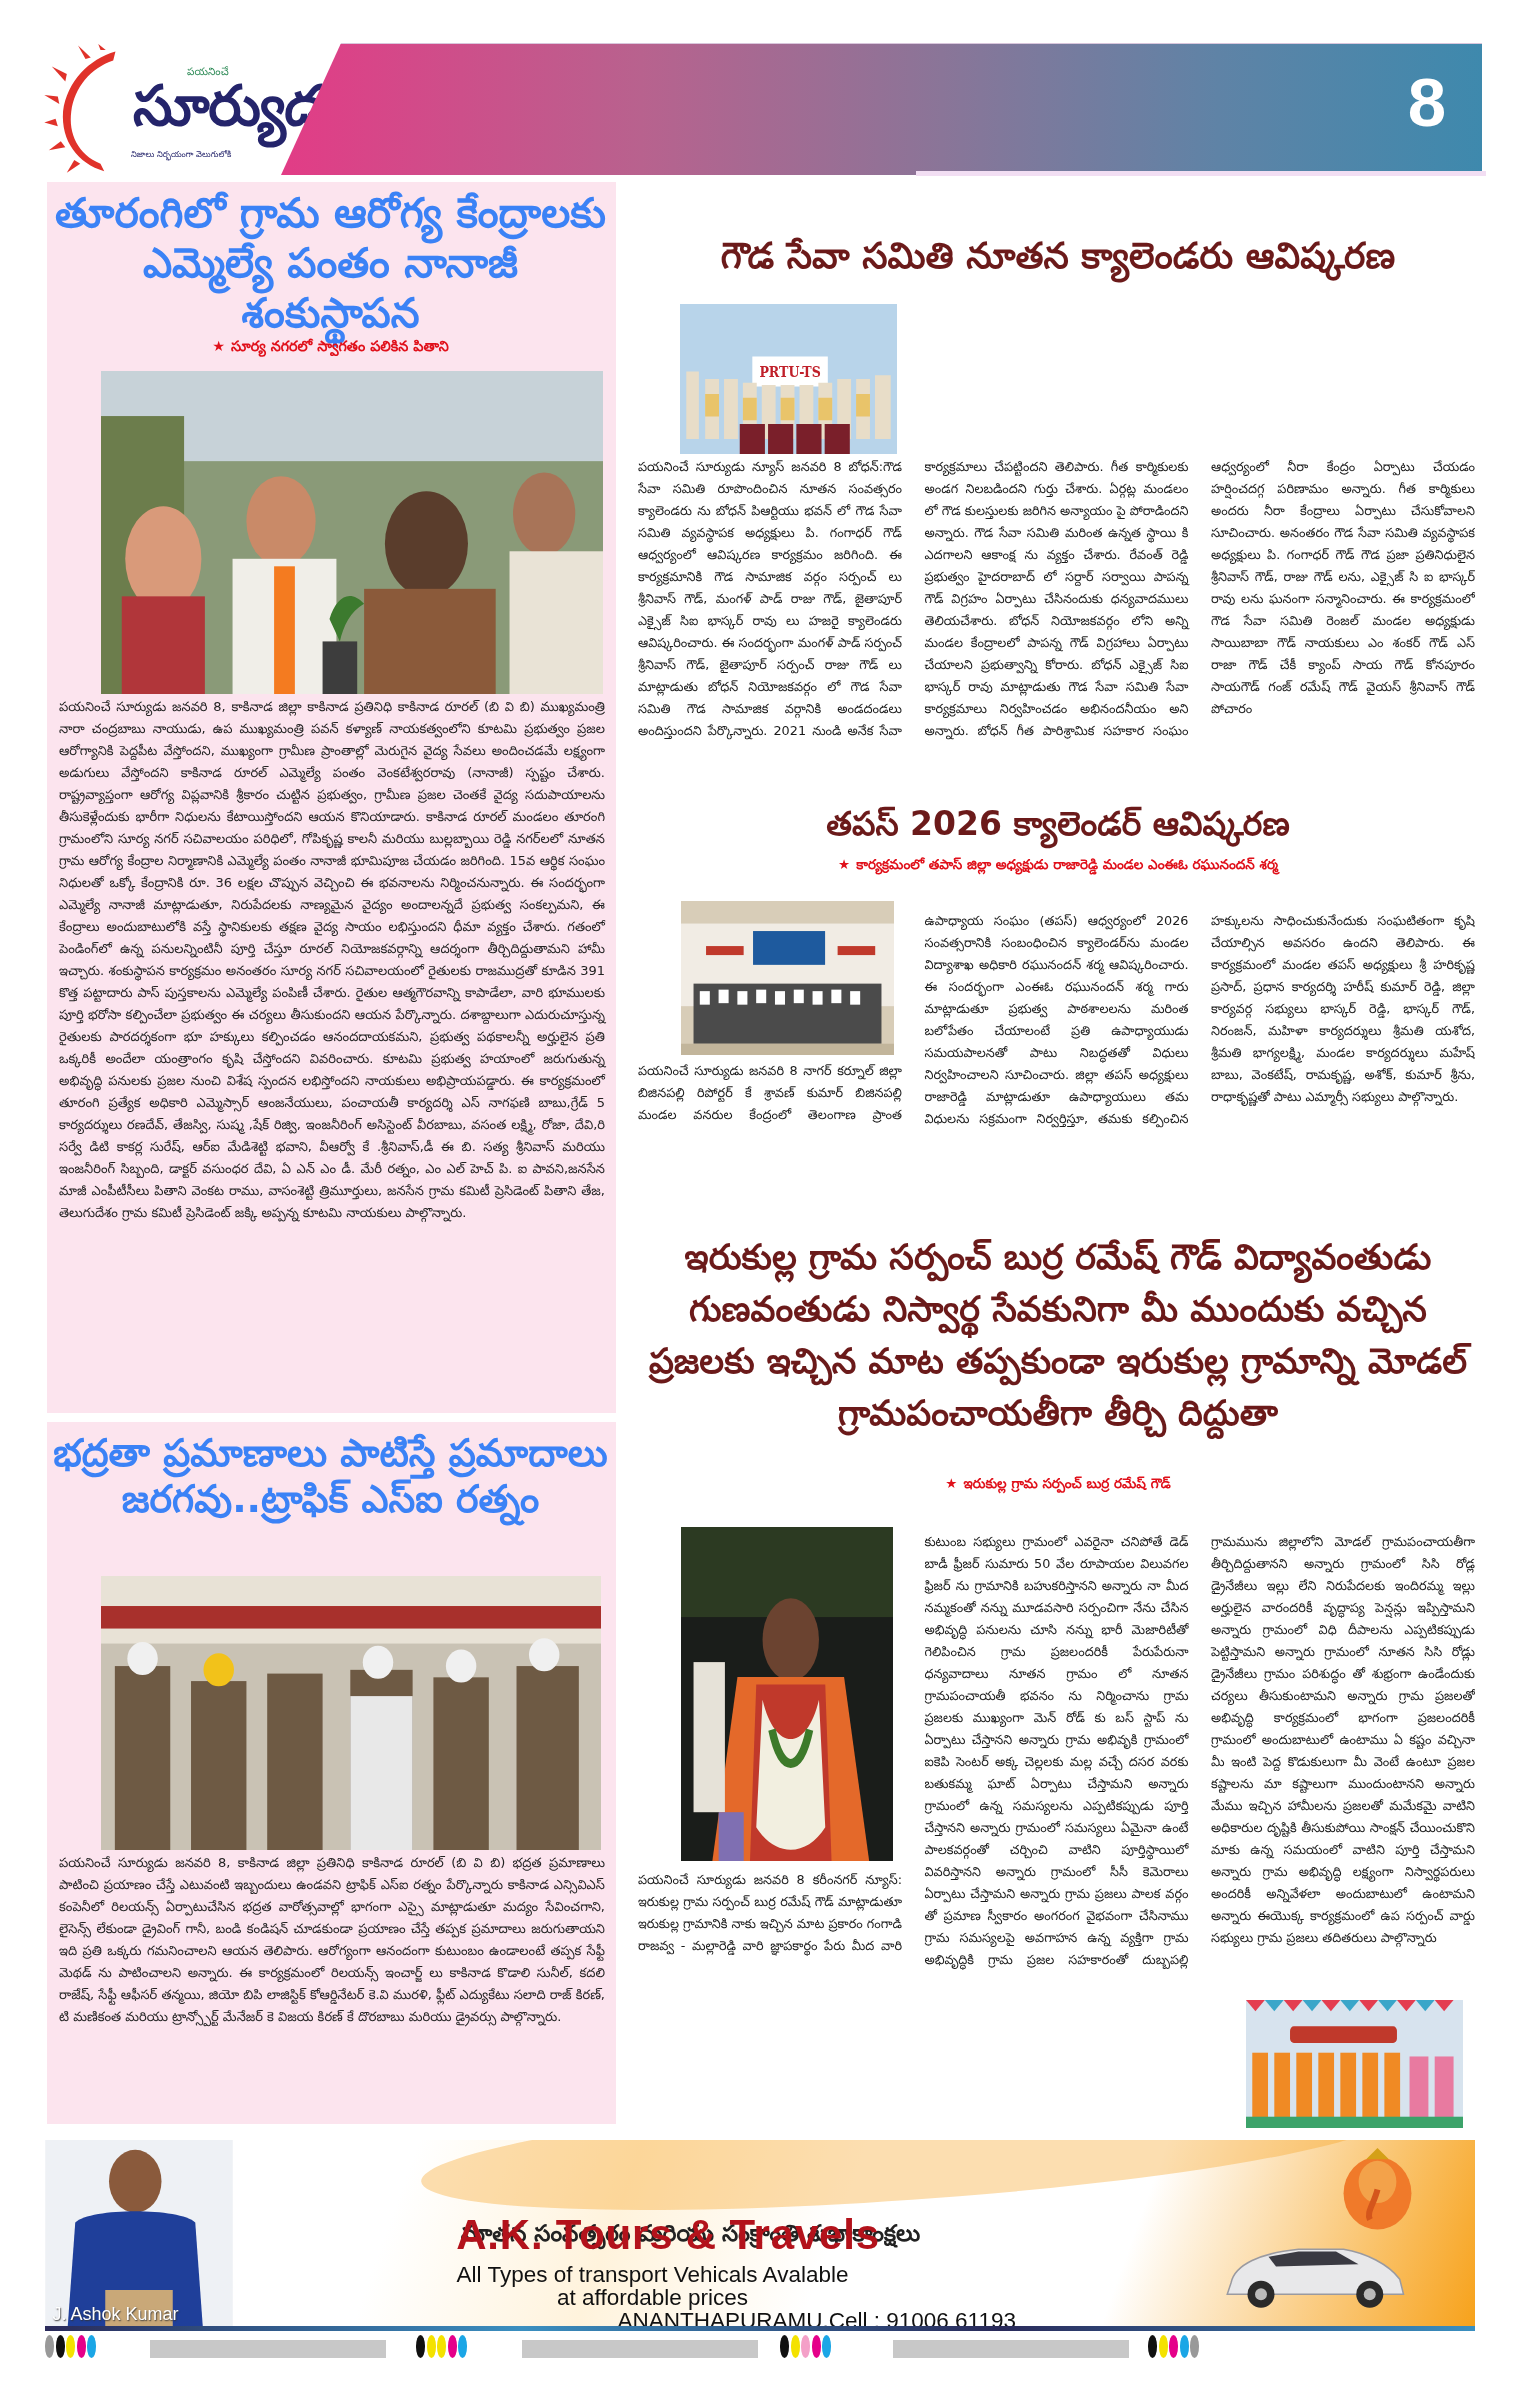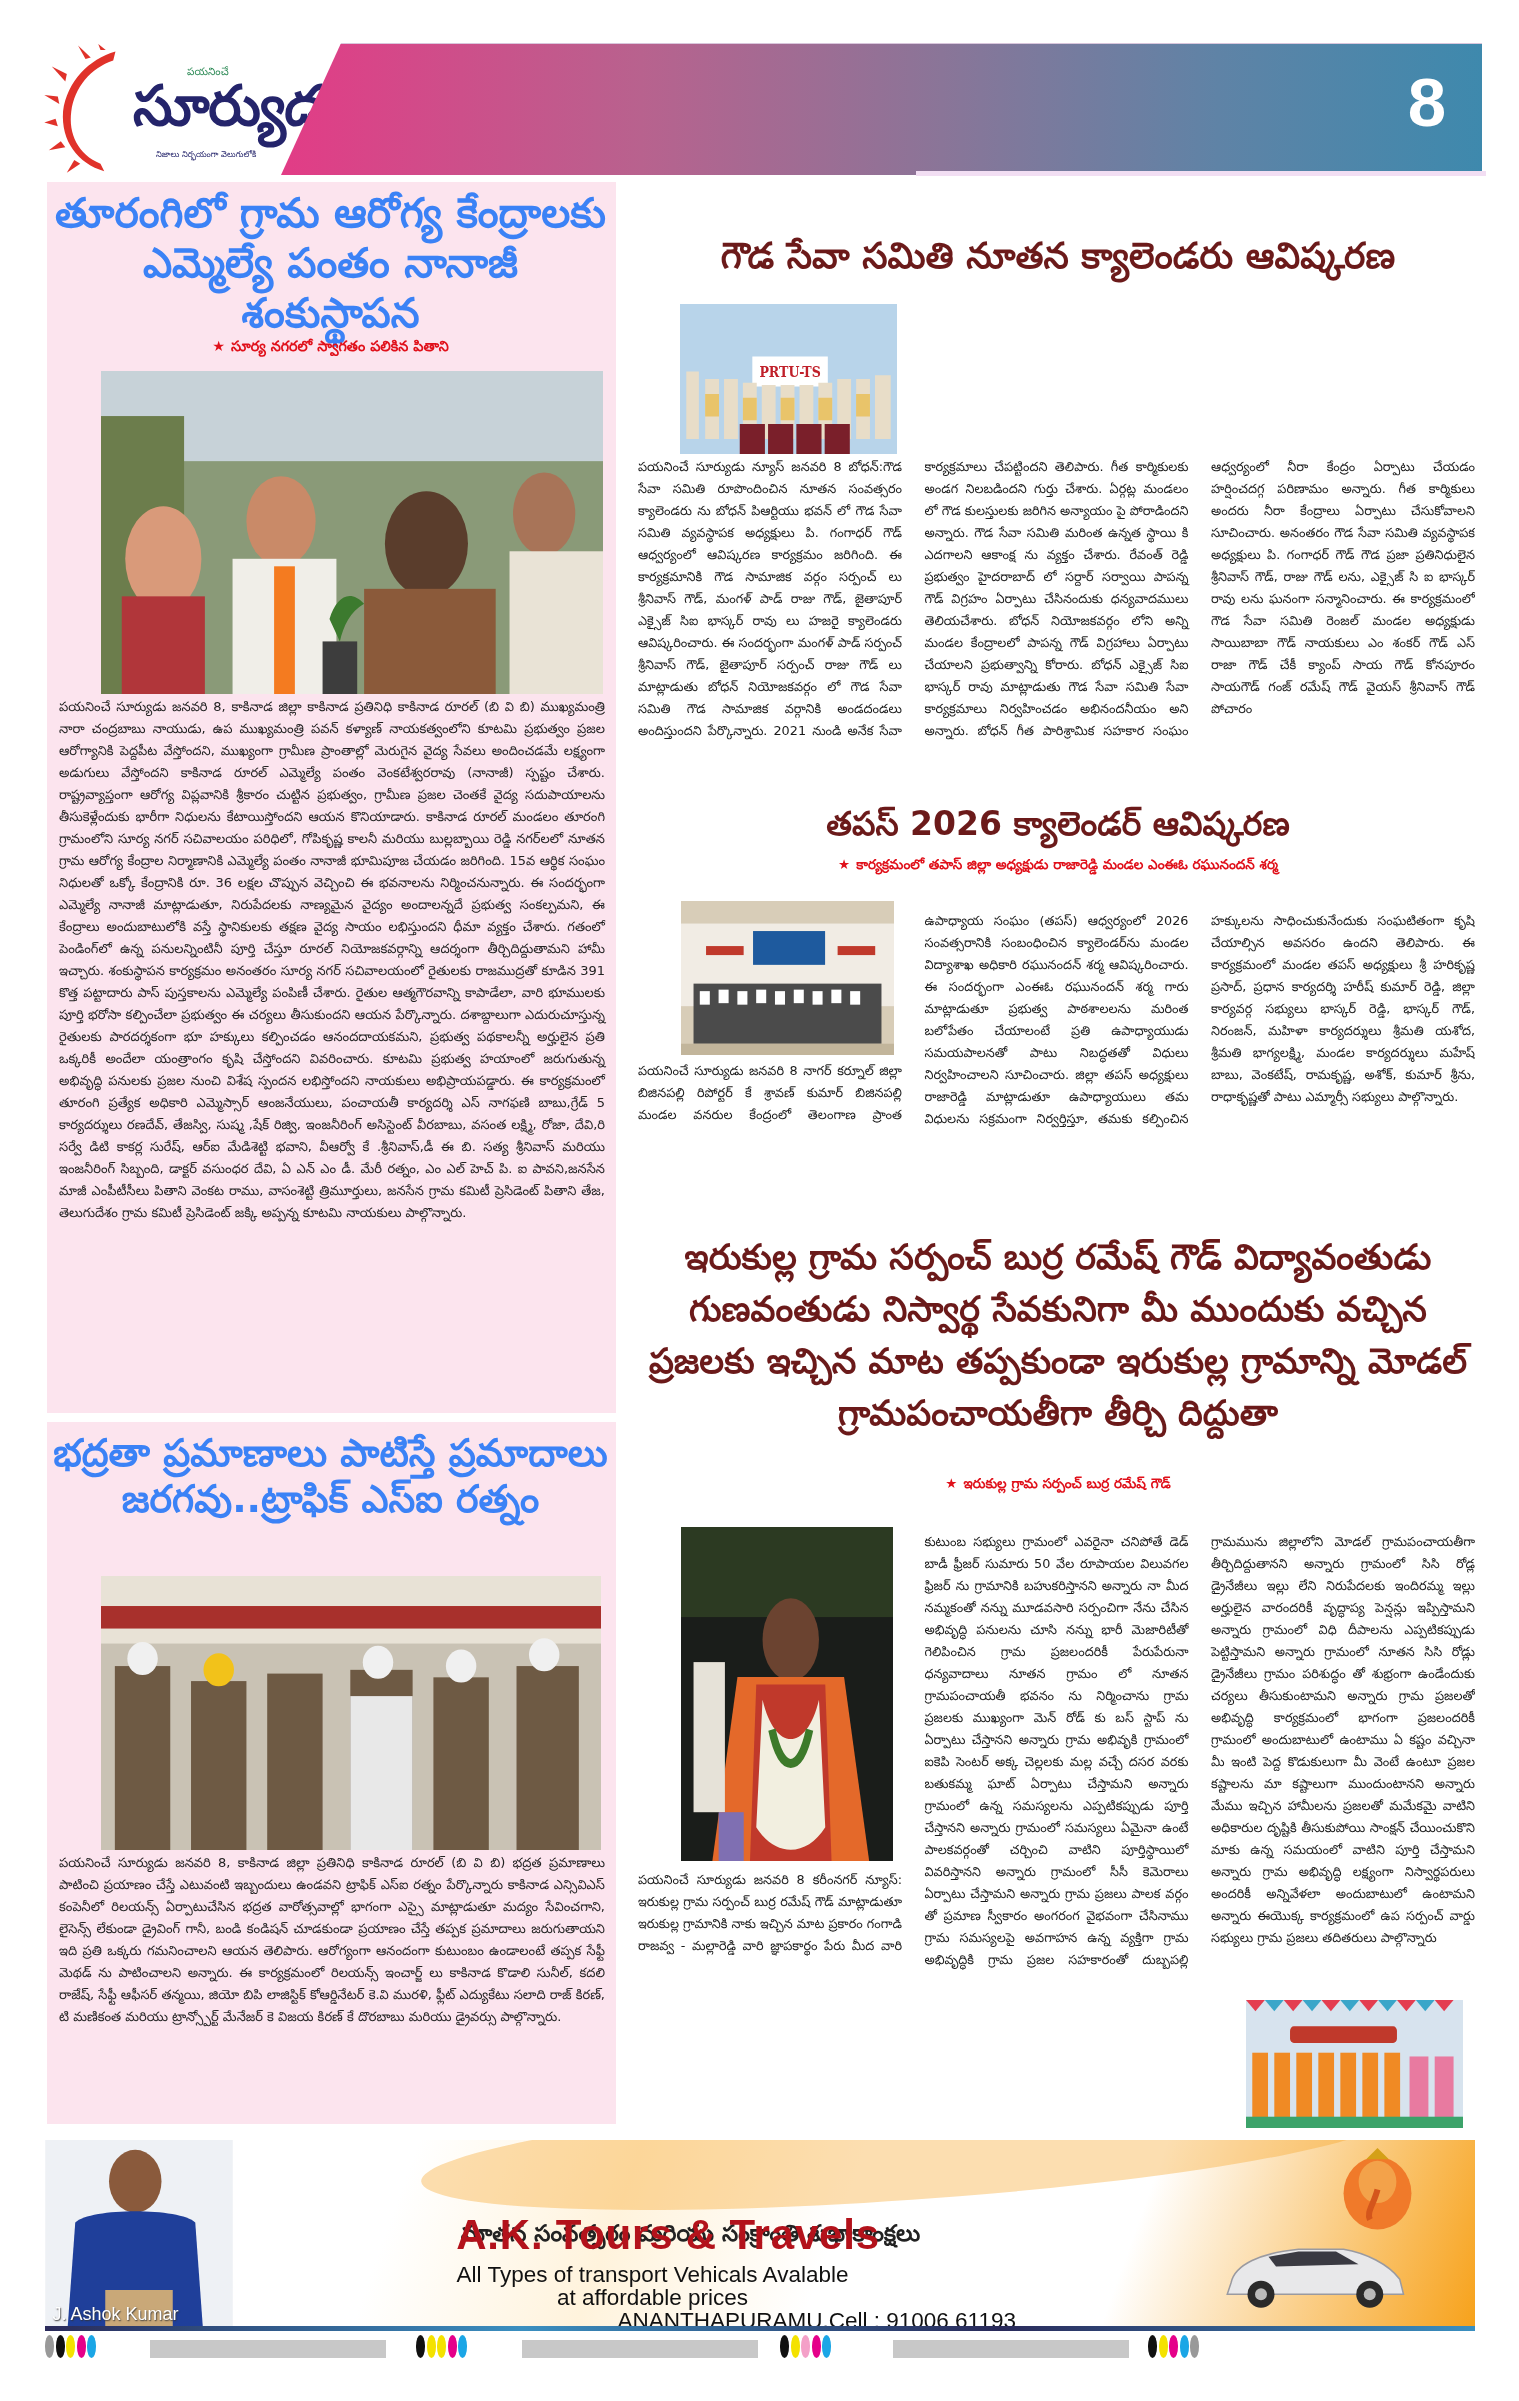--- a/index.html
+++ b/index.html
@@ -5,21 +5,21 @@
   * { box-sizing: border-box; margin: 0; padding: 0; }
   html, body { width: 1520px; height: 2401px; background: #ffffff; overflow: hidden; }
   body { position: relative; font-family: "DejaVu Sans", sans-serif; color: #1a1a1a; }
 
   
   .masthead { position: absolute; left: 0; top: 0; width: 1520px; height: 176px; }
   .logo { position: absolute; left: 44px; top: 44px; width: 270px; height: 131px; }
   .logo .sun { position: absolute; left: 0; top: 0; width: 98px; height: 131px; }
   .logo .name { position: absolute; left: 89px; top: 34px; font-size: 56px; font-weight: bold; color: #24246b; letter-spacing: -1.5px; line-height: 1; }
   .logo .tiny-top { position: absolute; left: 143px; top: 21px; font-size: 10.5px; color: #2e8b57; }
-  .logo .tiny-bottom { position: absolute; left: 112px; top: 105px; font-size: 8.3px; color: #24246b; }
+  .logo .tiny-bottom { position: absolute; left: 87px; top: 105px; font-size: 8.3px; color: #24246b; }
   .banner { position: absolute; left: 281px; top: 43px; width: 1201px; height: 132px;
             background: linear-gradient(90deg, #e23c86 0%, #b8628e 30%, #8a7598 55%, #5f83a6 78%, #3e89ad 100%);
             clip-path: polygon(5% 0, 100% 0, 100% 100%, 0 100%); border-top: 1.5px solid #d9c6dc; }
   .page-no { position: absolute; right: 36px; top: 24px; font-family: "Liberation Sans", sans-serif; font-weight: bold; font-size: 69px; color: #ffffff; line-height: 1; }
   .mast-line { position: absolute; left: 916px; top: 171px; width: 570px; height: 4.5px; background: #f2def3; }
 
   
   .pink-panel { position: absolute; background: #fce4ee; }
   .headline { font-family: "DejaVu Sans", sans-serif; font-weight: bold; text-align: center; line-height: 1.22; }
   .headline.black { color: #3b82f6; }

